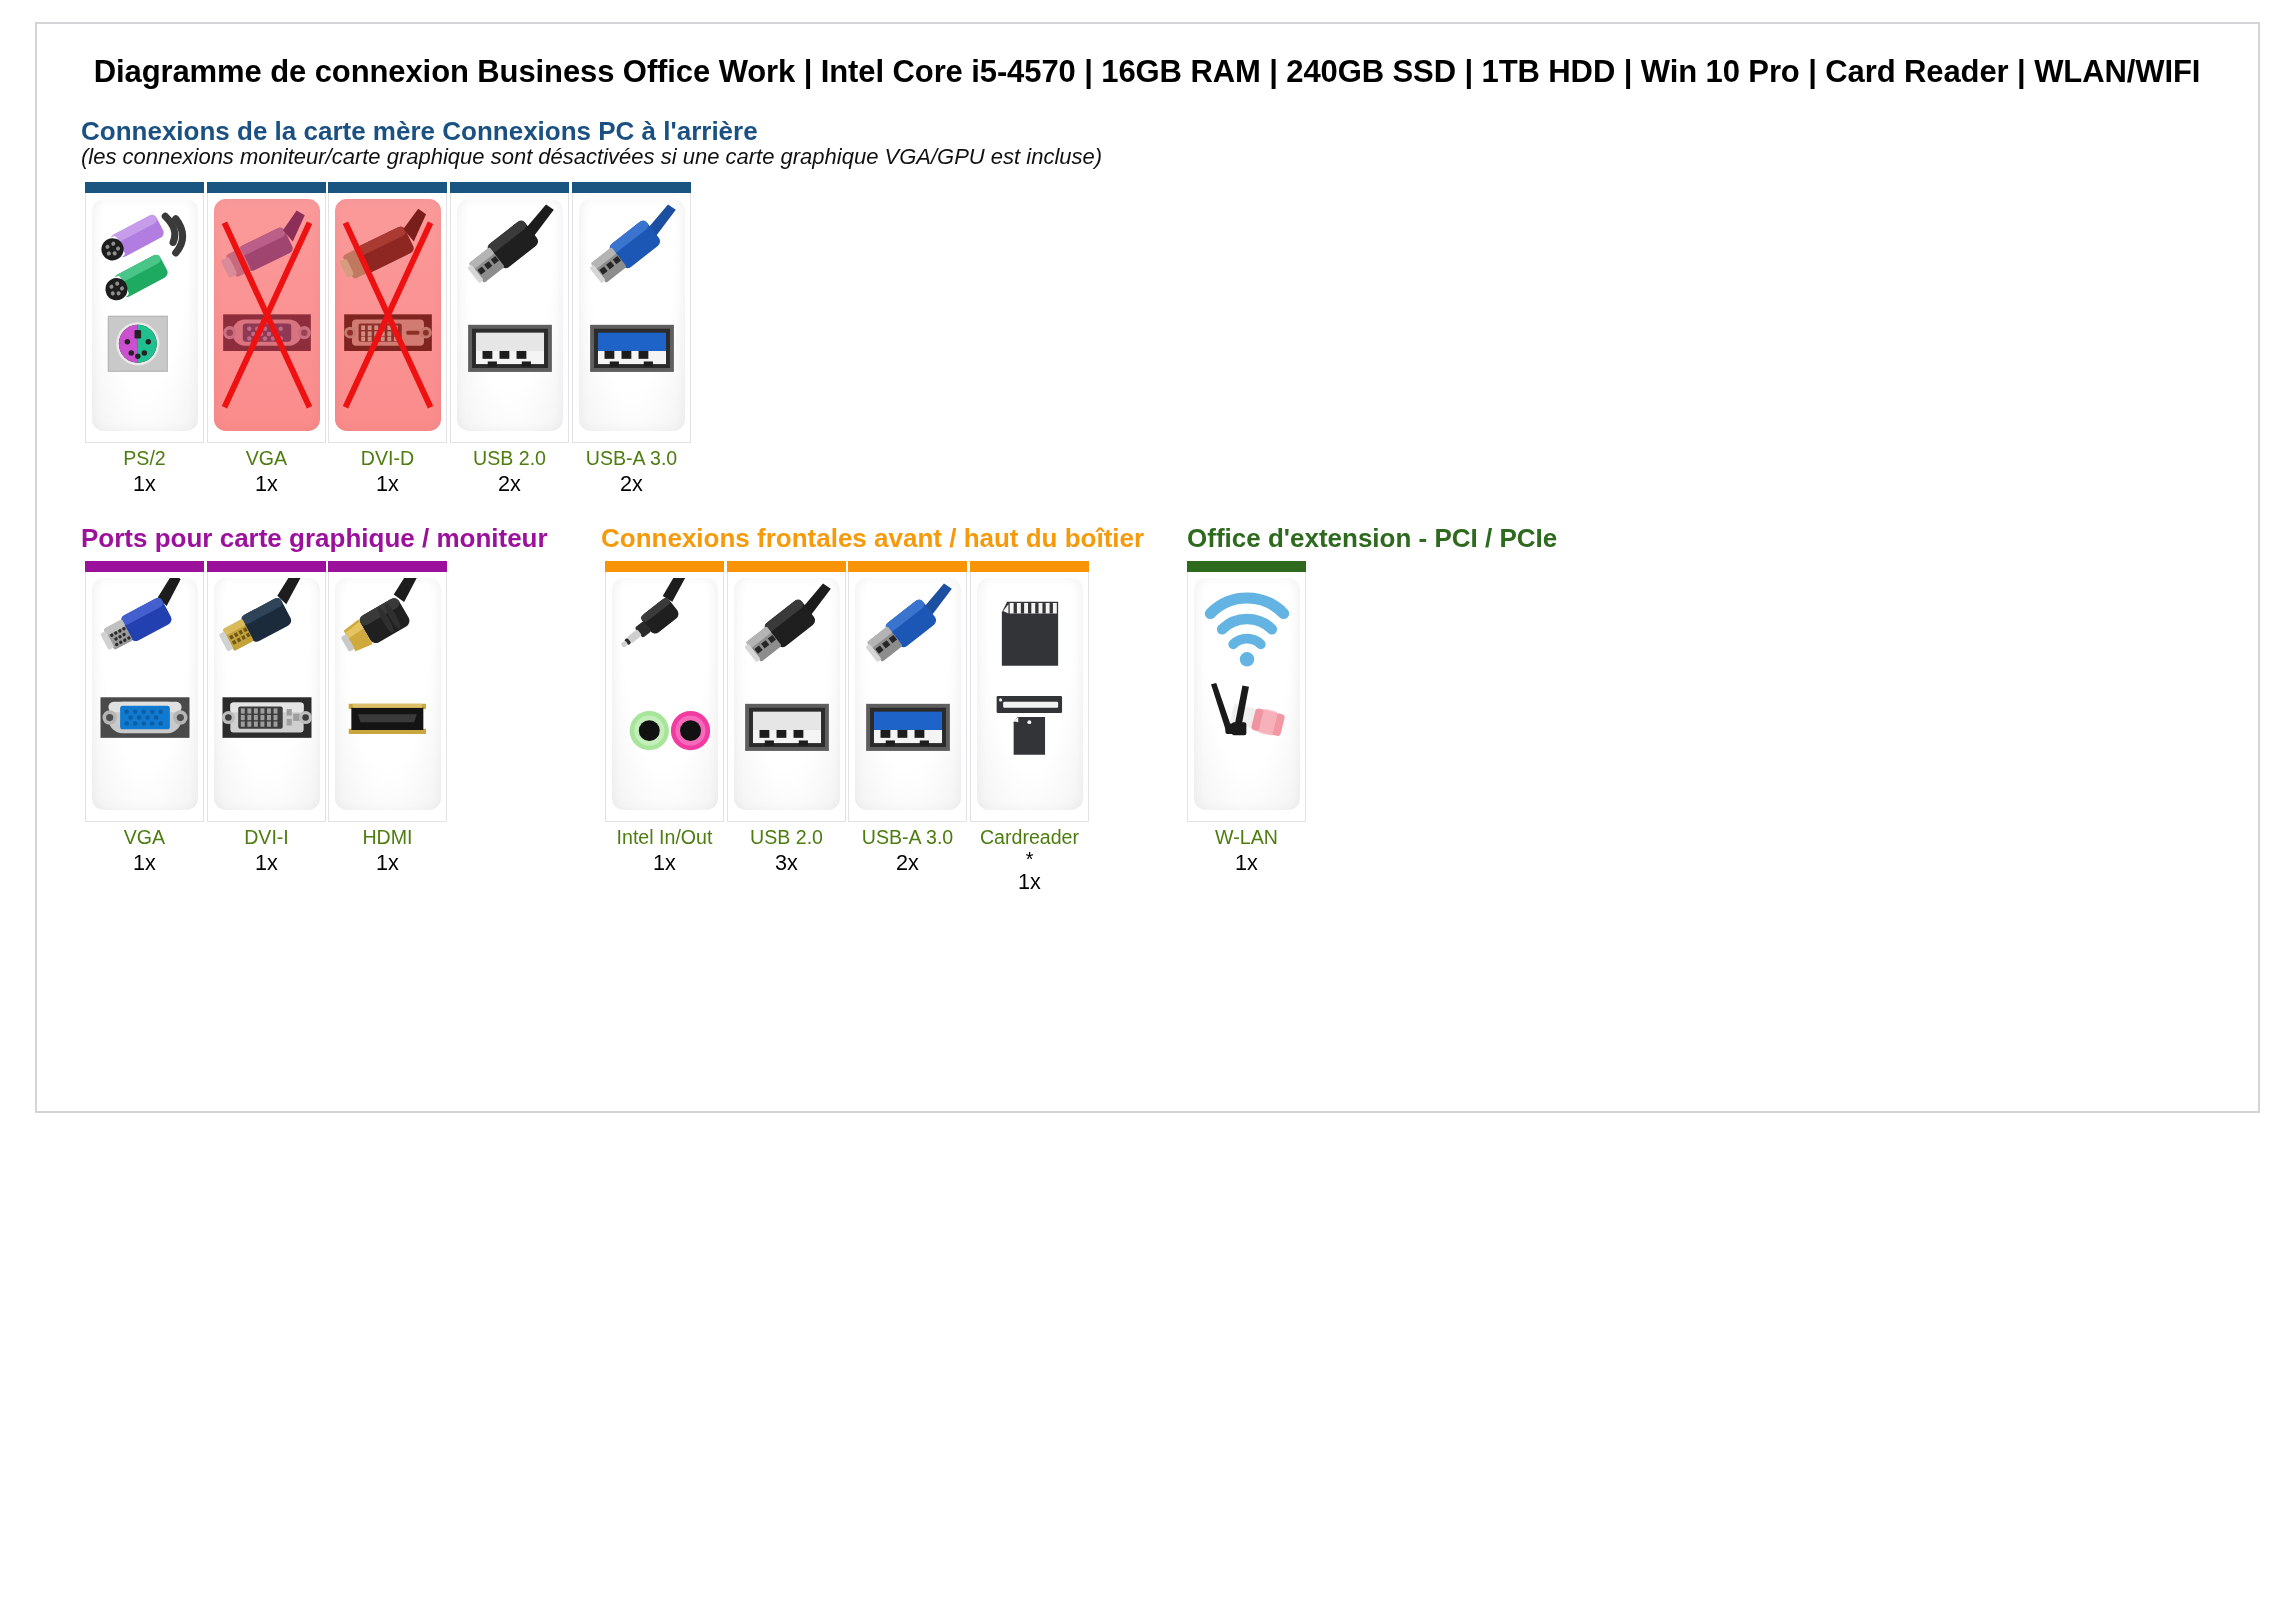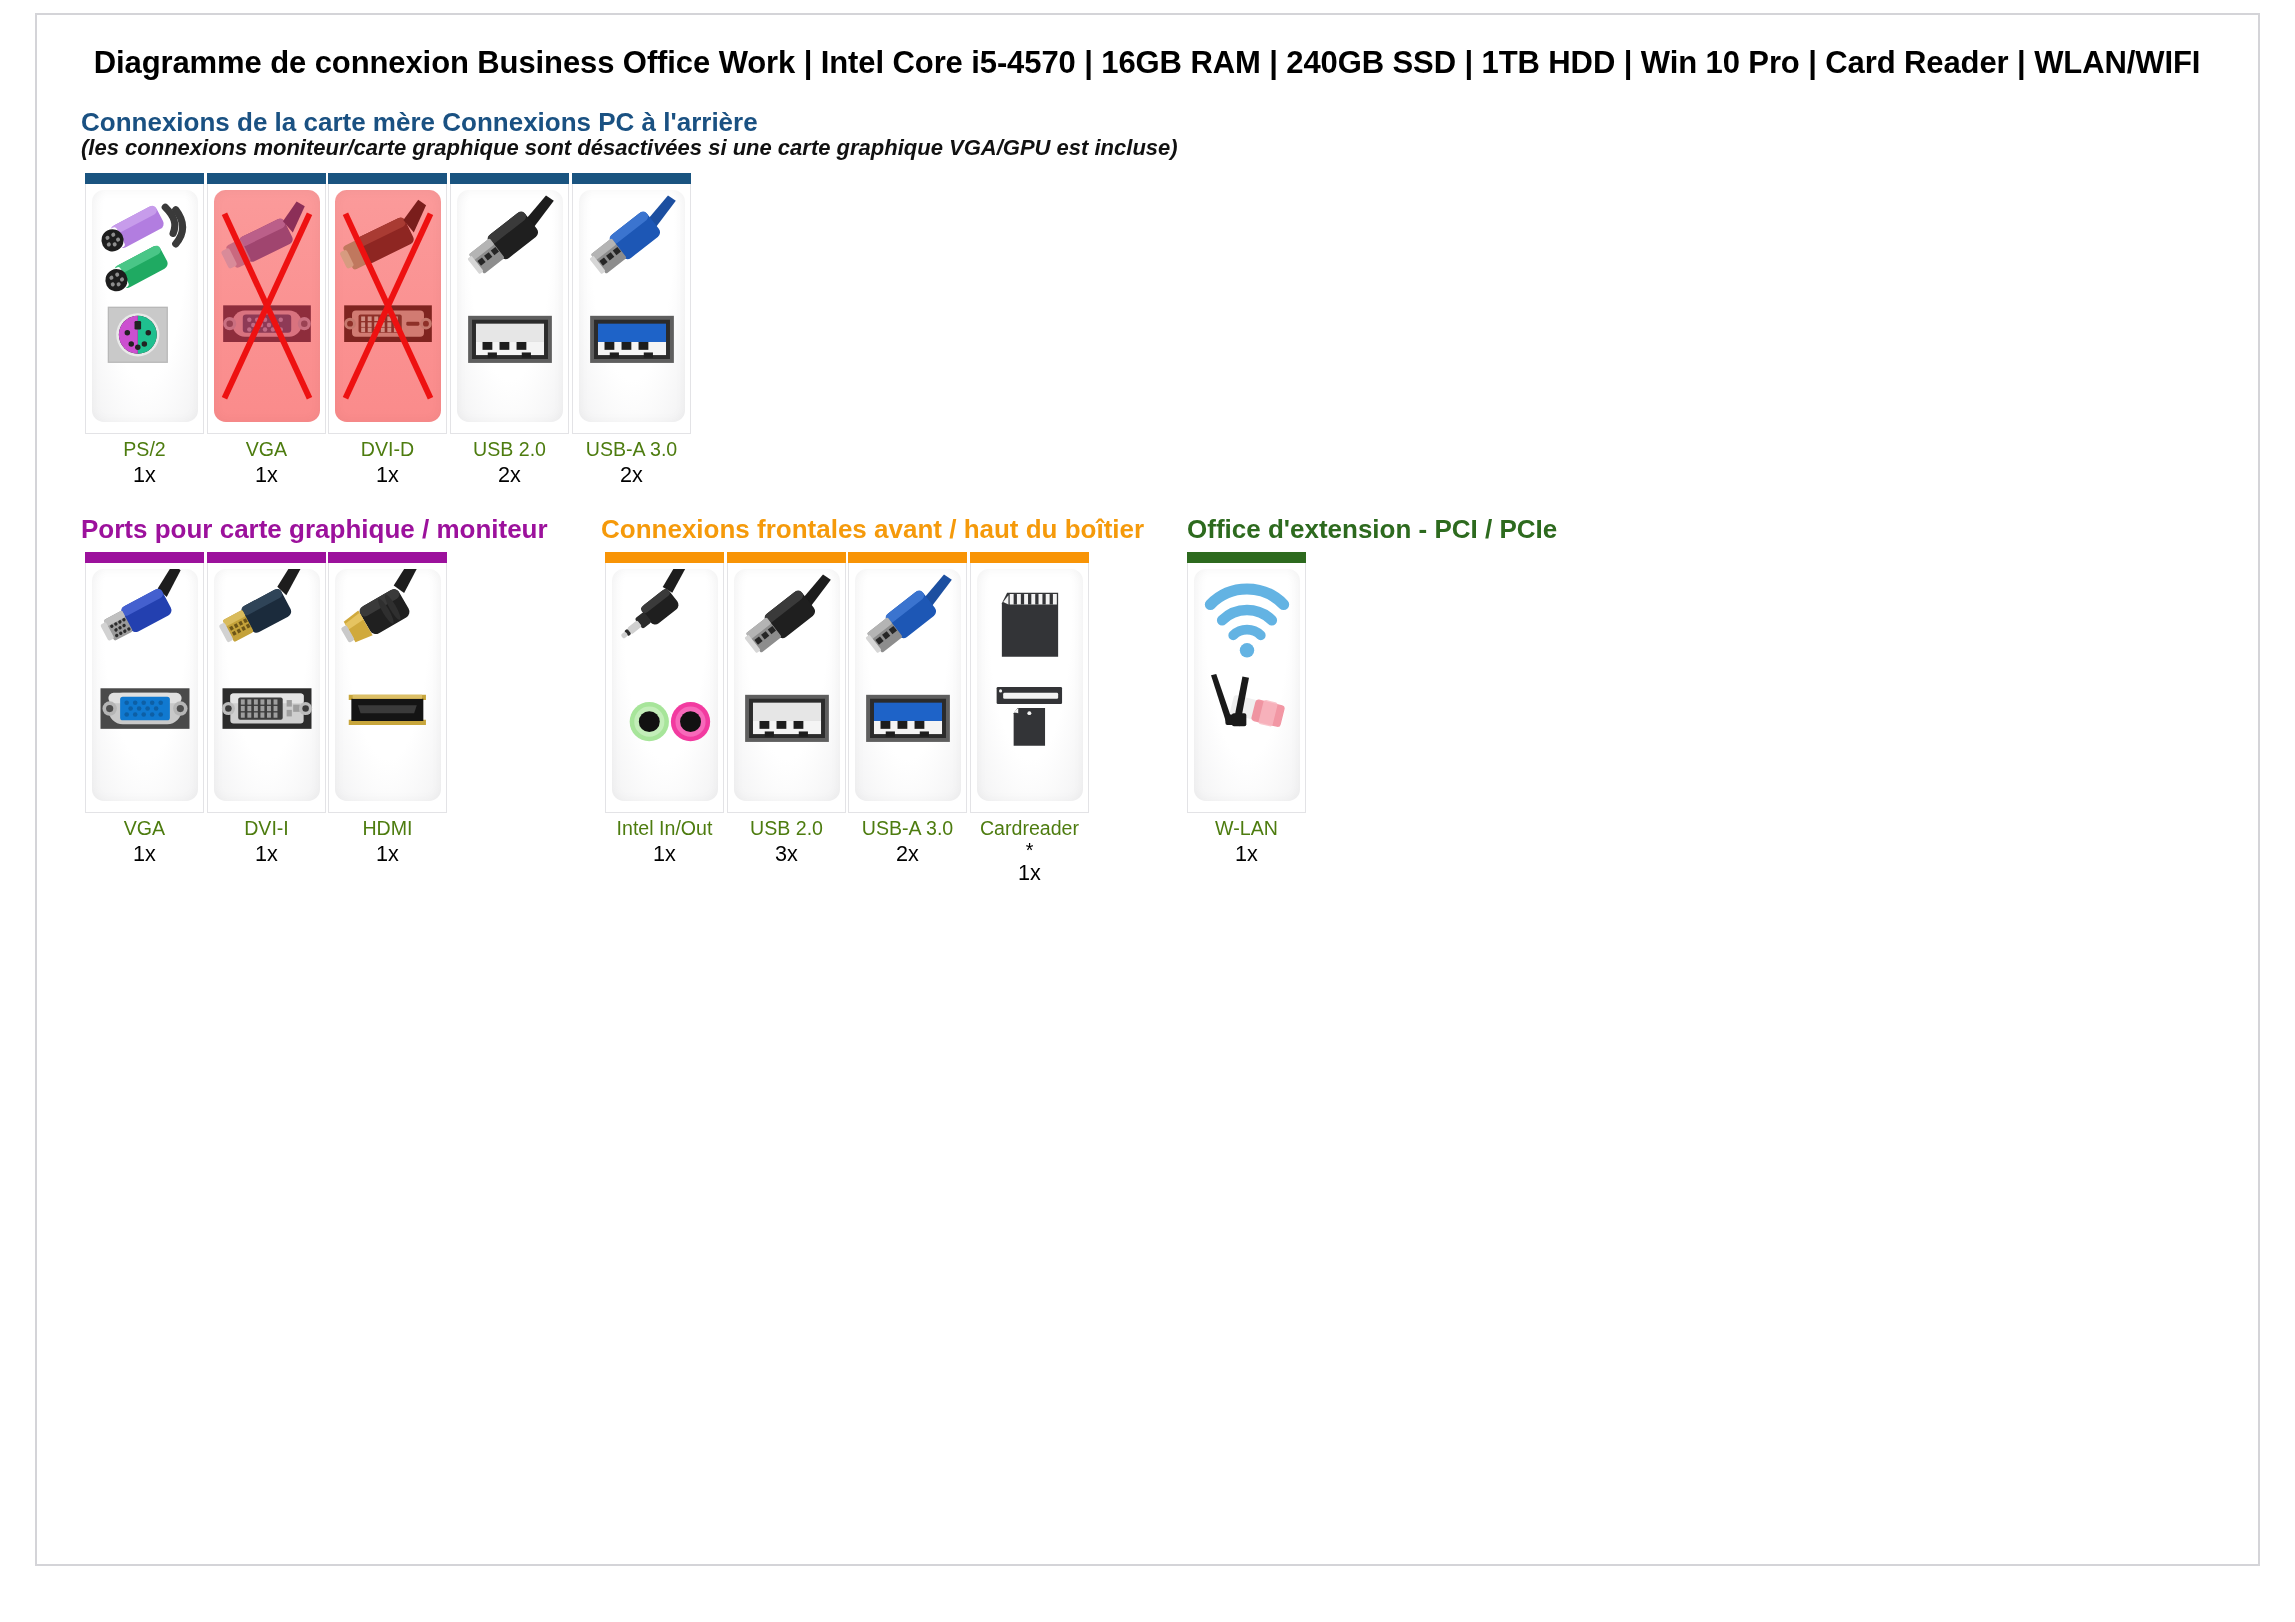--- a/index.html
+++ b/index.html
@@ -3,22 +3,22 @@
 <meta charset="utf-8">
 <style>
   html,body{margin:0;padding:0;background:#ffffff;}
   body{
     width:2295px;height:1622px;
     font-family:"Liberation Sans", sans-serif;
     -webkit-font-smoothing:antialiased;
   }
   .page-frame{
     position:absolute;
-    left:35px; top:13px;
-    width:2225px; height:1553px;
+    left:35px; top:22px;
+    width:2225px; height:1091px;
     border:2.6px solid #d4d4d8;
     background:#ffffff;
     box-sizing:border-box;
   }
   .doc-title{
     position:absolute;
     left:0; top:30px; width:2220px;
     text-align:center;
     font-size:31px;
     font-weight:bold;
@@ -102,21 +102,21 @@
   .art{position:absolute;left:0;top:0;width:106px;height:232px;}
 </style>
 </head>
 <body>
 
 <div class="page-frame">
 
   <div class="doc-title">Diagramme de connexion Business Office Work | Intel Core i5-4570 | 16GB RAM | 240GB SSD | 1TB HDD | Win 10 Pro | Card Reader | WLAN/WIFI</div>
 
   <div class="sect-head" style="left:44px;top:92px;color:#1a5182;">Connexions de la carte mère Connexions PC à l'arrière</div>
-  <div class="sect-sub" style="left:44px;top:120px;font-weight:bold;">(les connexions moniteur/carte graphique sont désactivées si une carte graphique VGA/GPU est incluse)</div>
+  <div class="sect-sub" style="left:44px;top:120px;">(les connexions moniteur/carte graphique sont désactivées si une carte graphique VGA/GPU est incluse)</div>
 
   <div class="card-row" id="row-rear" style="left:48px;top:158px;">
       <div class="card" style="left: 0px;">
         <div class="card-bar" style="background: rgb(26, 84, 128);"></div>
         <div class="card-box">
           <div class="inner-panel">
     <svg class="art" viewBox="0 0 162 354">
       <g>
         <path d="M112 26 C126 40 130 52 124 66" stroke="#3a3a3a" stroke-width="11" fill="none" stroke-linecap="round"></path>
         <path d="M128 30 C142 48 142 66 128 82" stroke="#3a3a3a" stroke-width="11" fill="none" stroke-linecap="round"></path>

